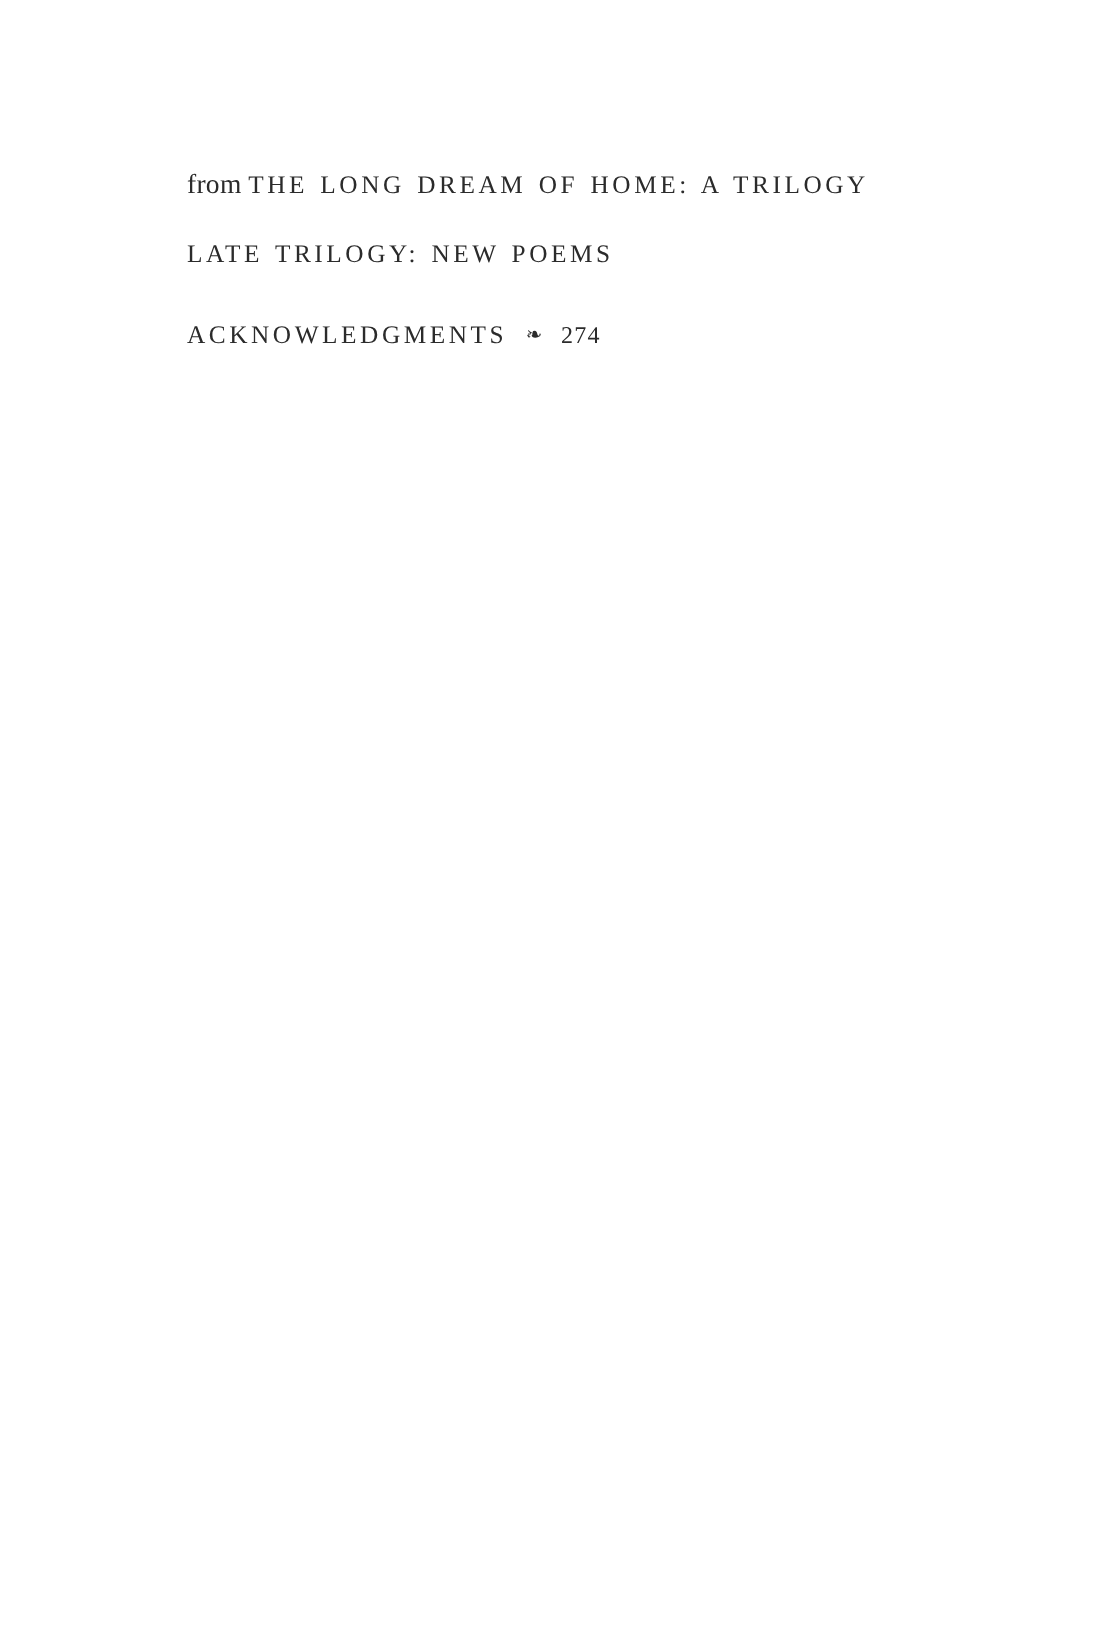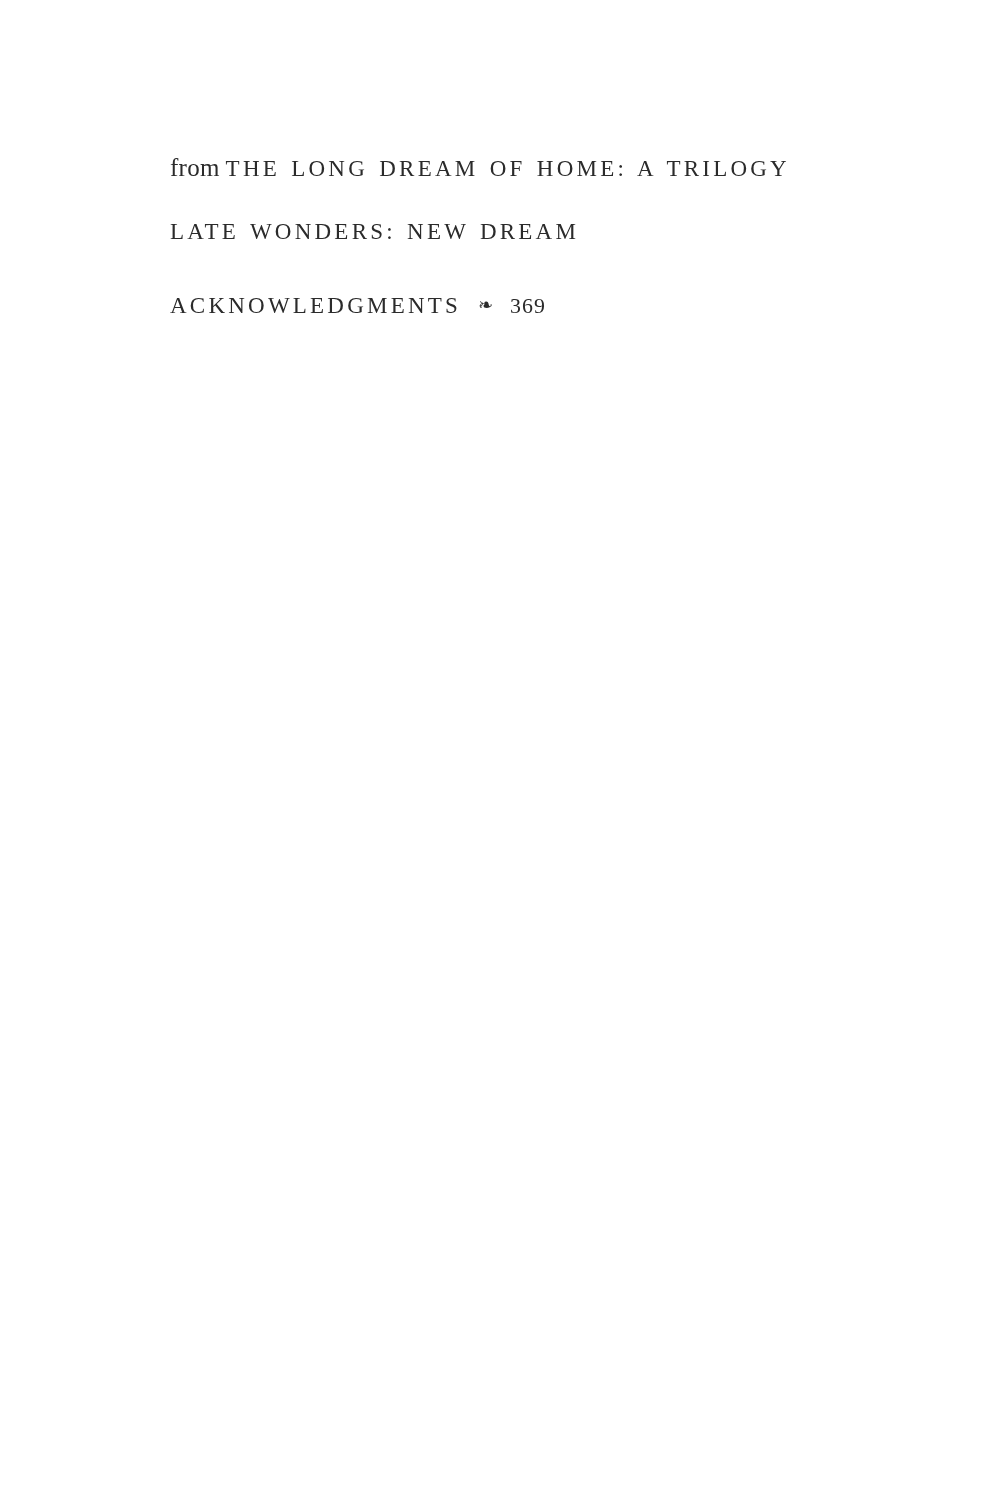--- a/index.html
+++ b/index.html
@@ -59,19 +59,19 @@
 </head>
 <body>
 
 <div class="page">
   <main class="toc">
       <section class="toc-section"></section>
       <section class="toc-section">
         <div class="heading"><span class="from">from</span><span>THE LONG DREAM OF HOME: A TRILOGY</span></div>
       </section>
       <section class="toc-section">
-        <div class="heading"><span>LATE WONDERS: NEW DREAM</span></div>
+        <div class="heading"><span>LATE TRILOGY: NEW POEMS</span></div>
       </section>
       <section class="toc-section last-gap">
-        <div class="heading"><span>ACKNOWLEDGMENTS</span><span class="orn">❧</span><span class="num">369</span></div>
+        <div class="heading"><span>ACKNOWLEDGMENTS</span><span class="orn">❧</span><span class="num">274</span></div>
       </section>
     </main>
 </div>
 
 </body></html>

